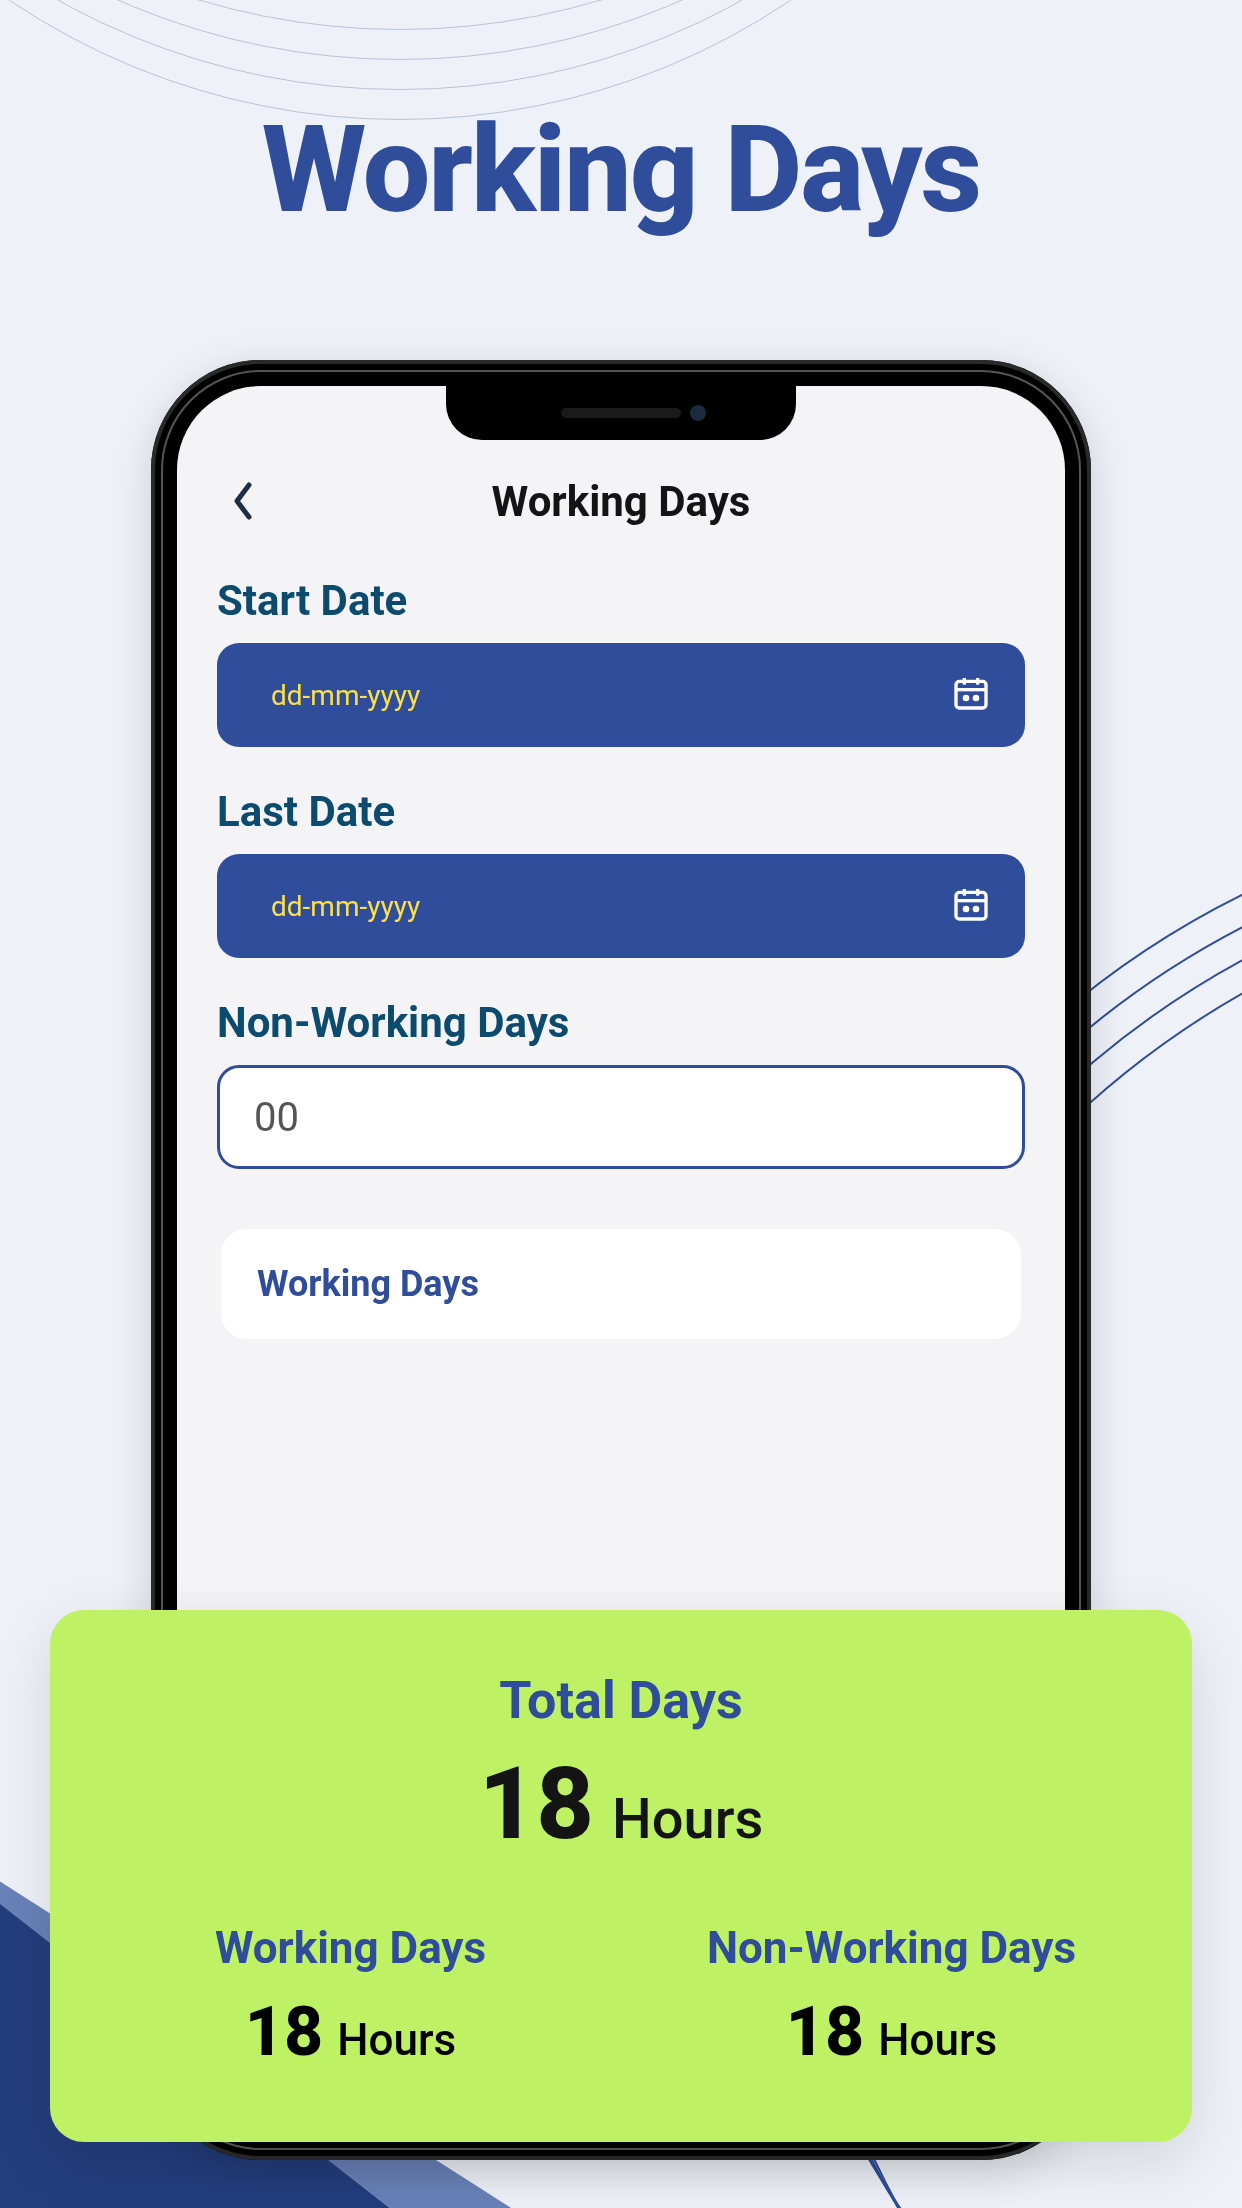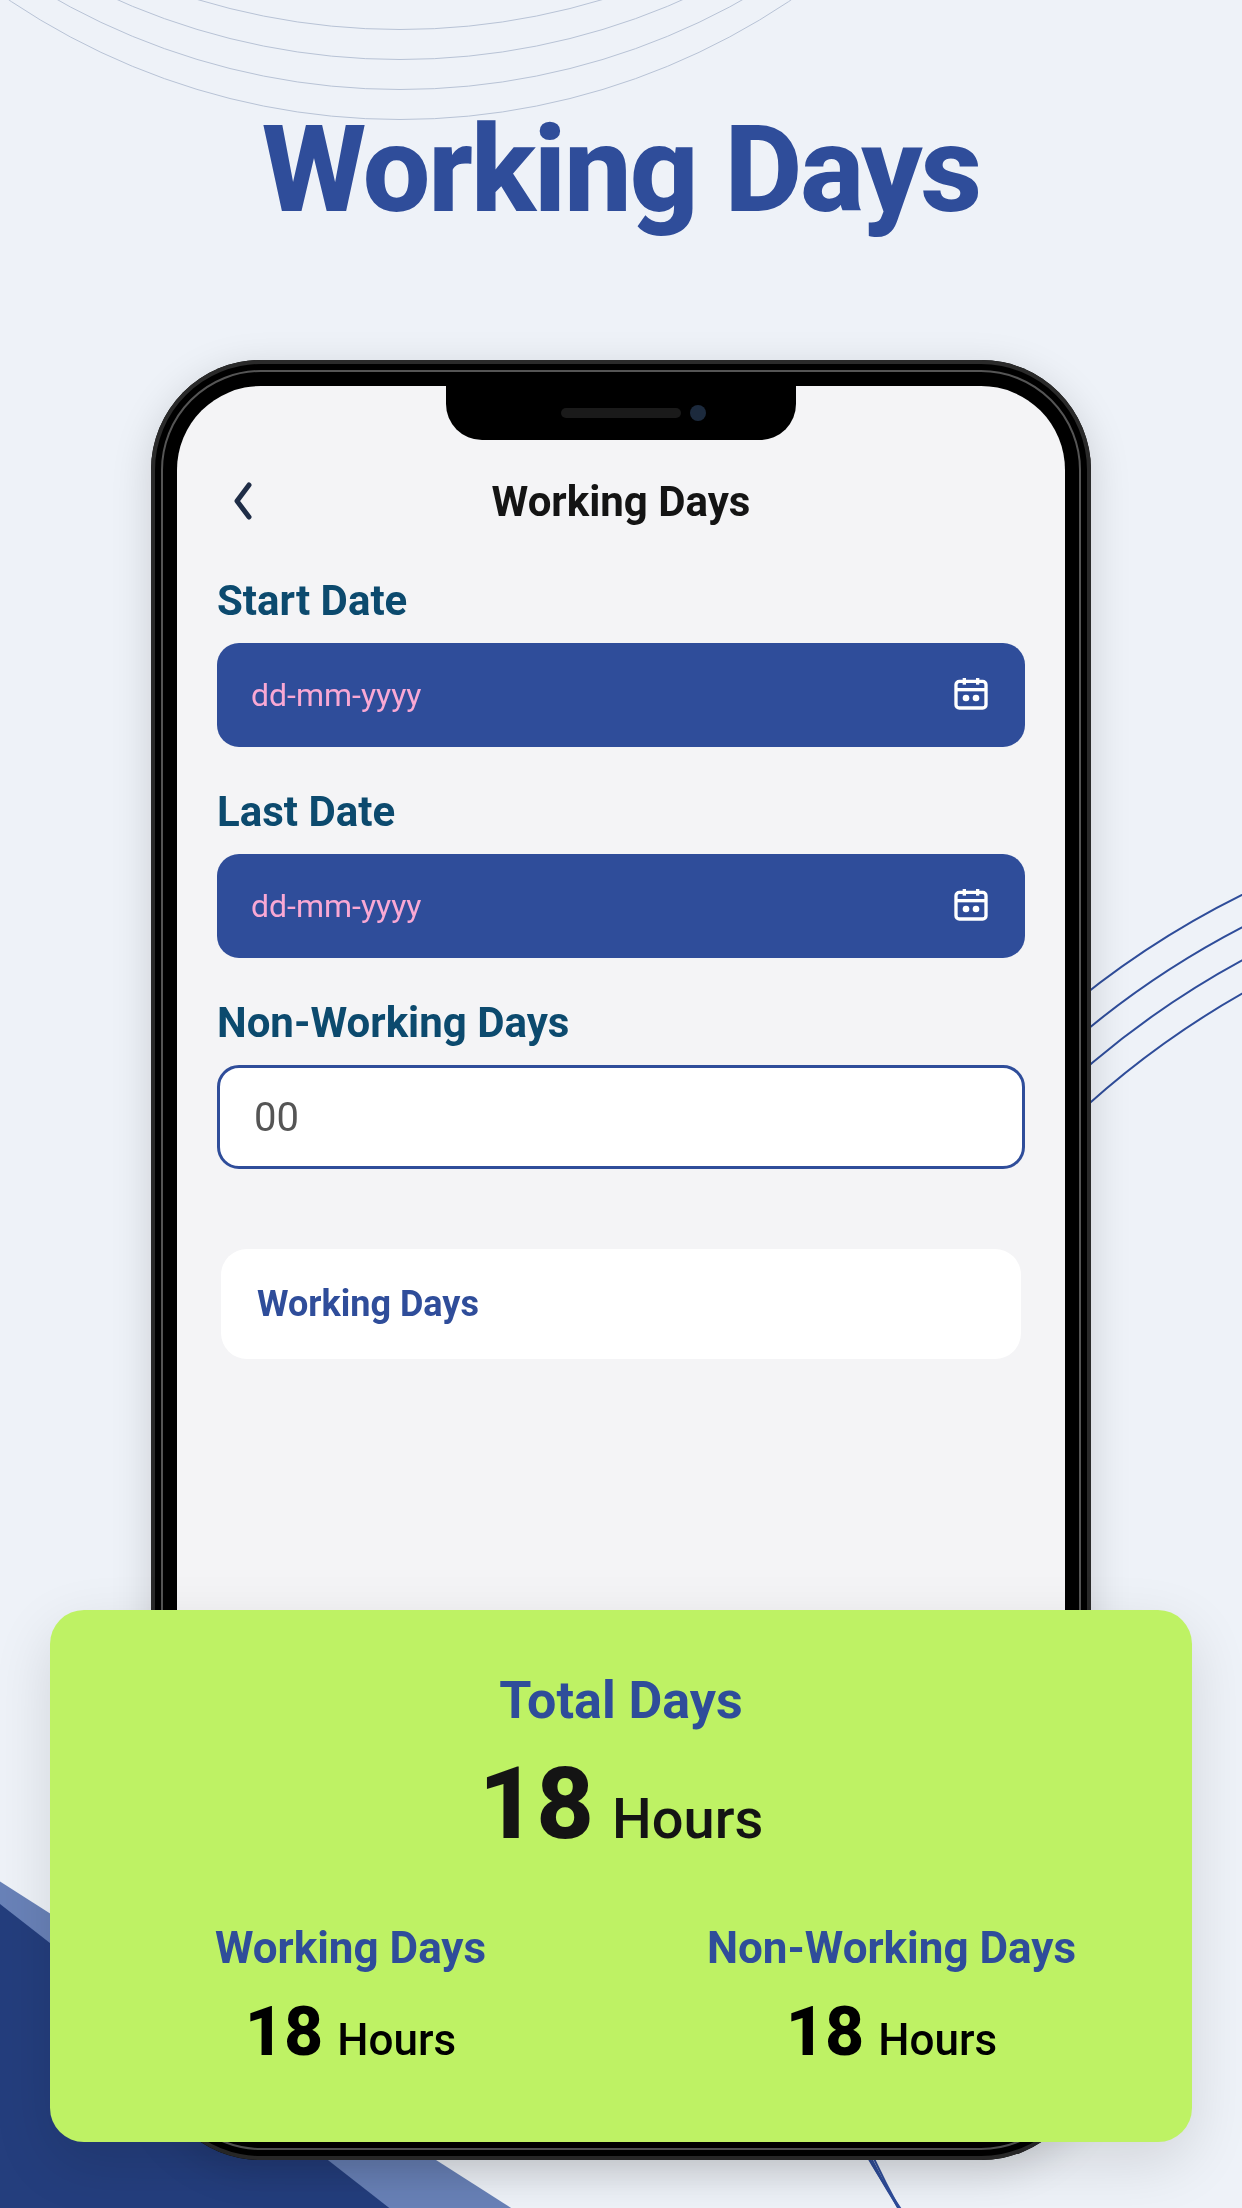--- a/index.html
+++ b/index.html
@@ -195,36 +195,37 @@
     height: 104px;
     background: #2f4d9a;
     border-radius: 22px;
     display: flex;
     align-items: center;
     justify-content: space-between;
     padding: 0 34px;
     margin-bottom: 40px;
   }
   .date-input .ph {
-    color: #f9a8d4;
-    font-size: 32px;
+    color: #fde047;
+    font-size: 28px;
+    margin-left: 20px;
   }
   .date-input .cal {
     color: #fff;
   }
   .text-input {
     width: 100%;
     height: 104px;
     border: 3px solid #2f4d9a;
     border-radius: 22px;
     padding: 0 34px;
     display: flex;
     align-items: center;
     background: #fff;
-    margin-bottom: 80px;
+    margin-bottom: 60px;
   }
   .text-input .val {
     font-size: 40px;
     color: #555;
   }
   .calc-btn {
     display: flex;
     align-items: center;
     justify-content: center;
     gap: 18px;

